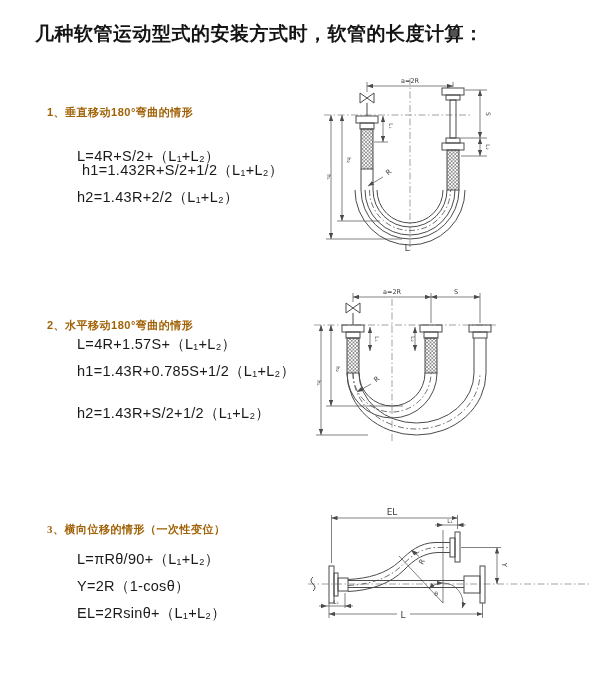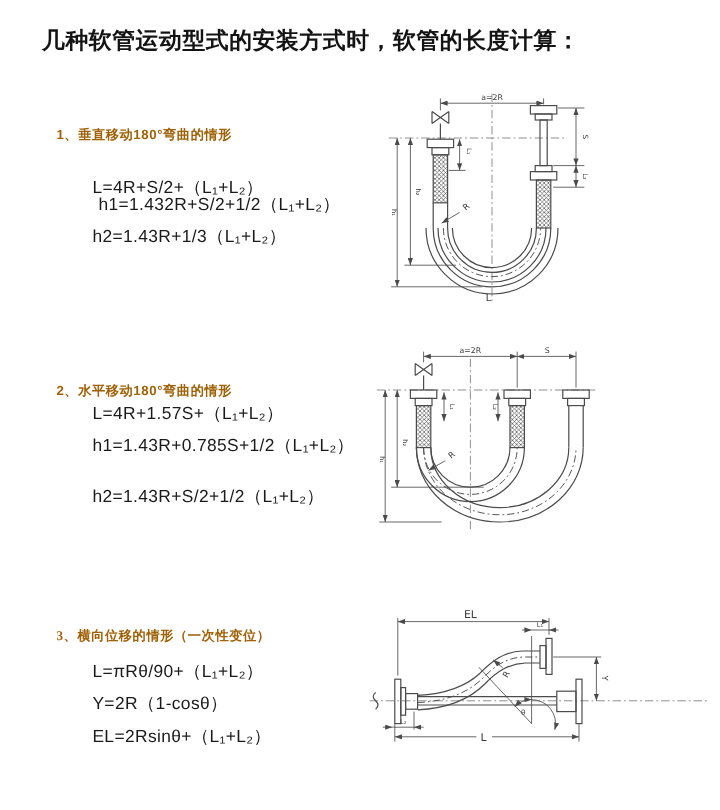--- a/index.html
+++ b/index.html
@@ -20,21 +20,21 @@
   .hdash{stroke:#4b4b4b;stroke-width:0.8;fill:none;stroke-dasharray:6 2.5 1.5 2.5;}
 </style>
 </head>
 <body>
 
 <div class="abs title" style="left:35px;top:21px;">几种软管运动型式的安装方式时，软管的长度计算：</div>
 
 <div class="abs heading" style="left:47px;top:105px;">1、垂直移动180°弯曲的情形</div>
 <div class="abs formula" style="left:77px;top:134px;margin-top:13px;">L=4R+S/2+（L₁+L₂）</div>
 <div class="abs formula" style="left:82px;top:161px;">h1=1.432R+S/2+1/2（L₁+L₂）</div>
-<div class="abs formula" style="left:77px;top:188px;">h2=1.43R+1/3（L₁+L₂）</div>
+<div class="abs formula" style="left:77px;top:188px;">h2=1.43R+2/2（L₁+L₂）</div>
 
 <svg class="abs" style="left:310px;top:72px;" width="290" height="187" viewBox="0 0 290 187">
   <defs>
     <marker id="ar1" markerWidth="6" markerHeight="4.4" refX="6" refY="2.2" orient="auto-start-reverse" markerUnits="userSpaceOnUse">
       <path d="M0,0 L6,2.2 L0,4.4 z" fill="#4b4b4b"></path>
     </marker>
     <pattern id="hx1" width="3.5" height="3.5" patternUnits="userSpaceOnUse">
       <path d="M0,3.5 L3.5,0 M0,0 L3.5,3.5" stroke="#5a5a5a" stroke-width="0.6"></path>
     </pattern>
   </defs>

